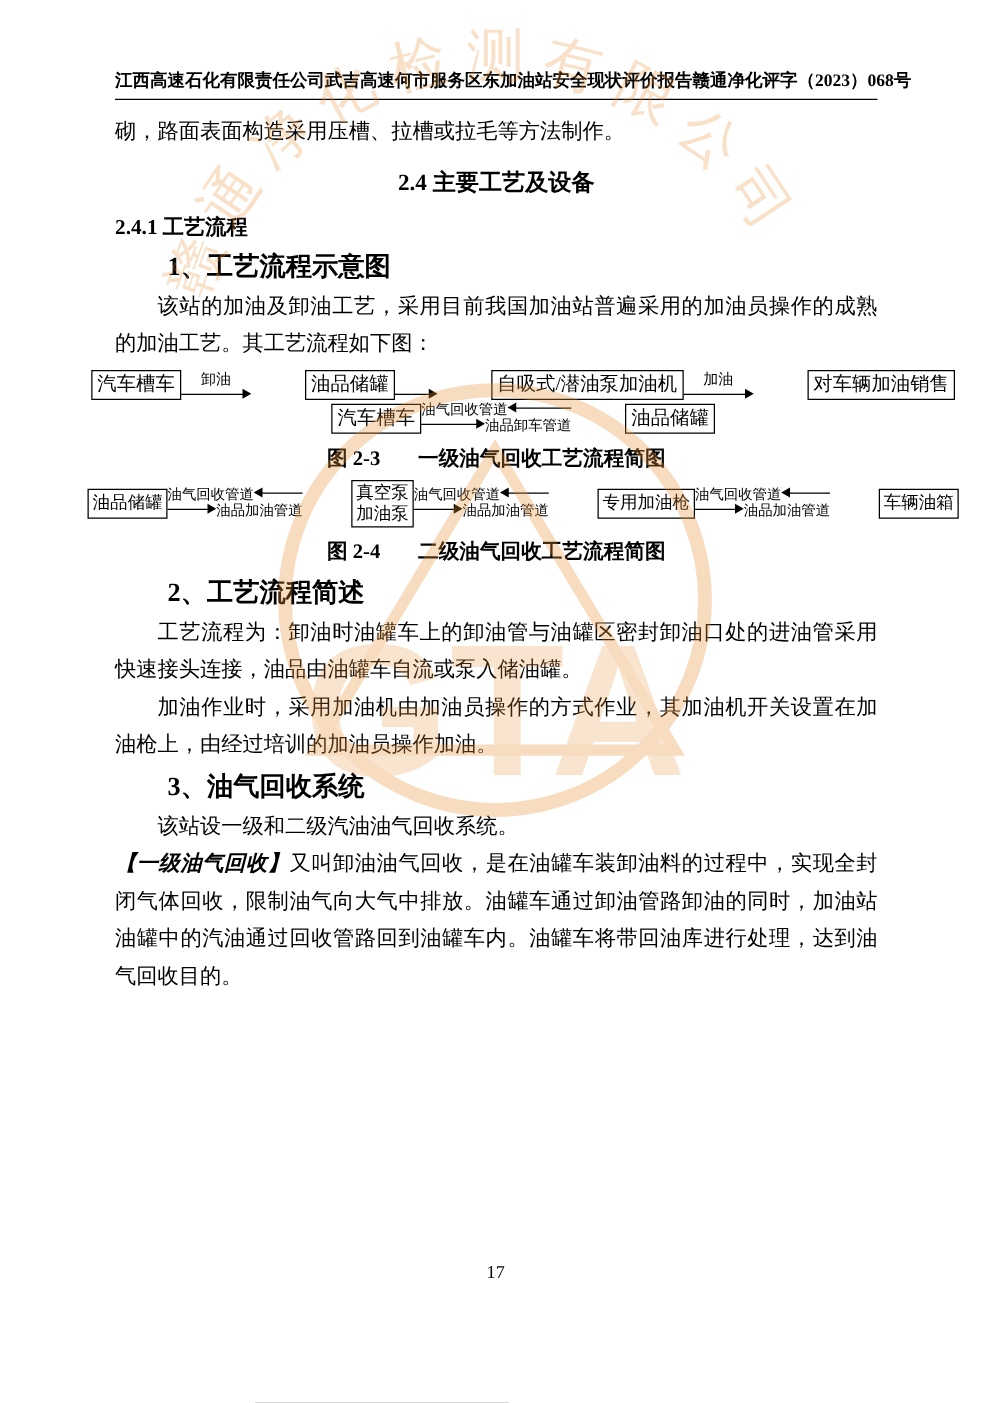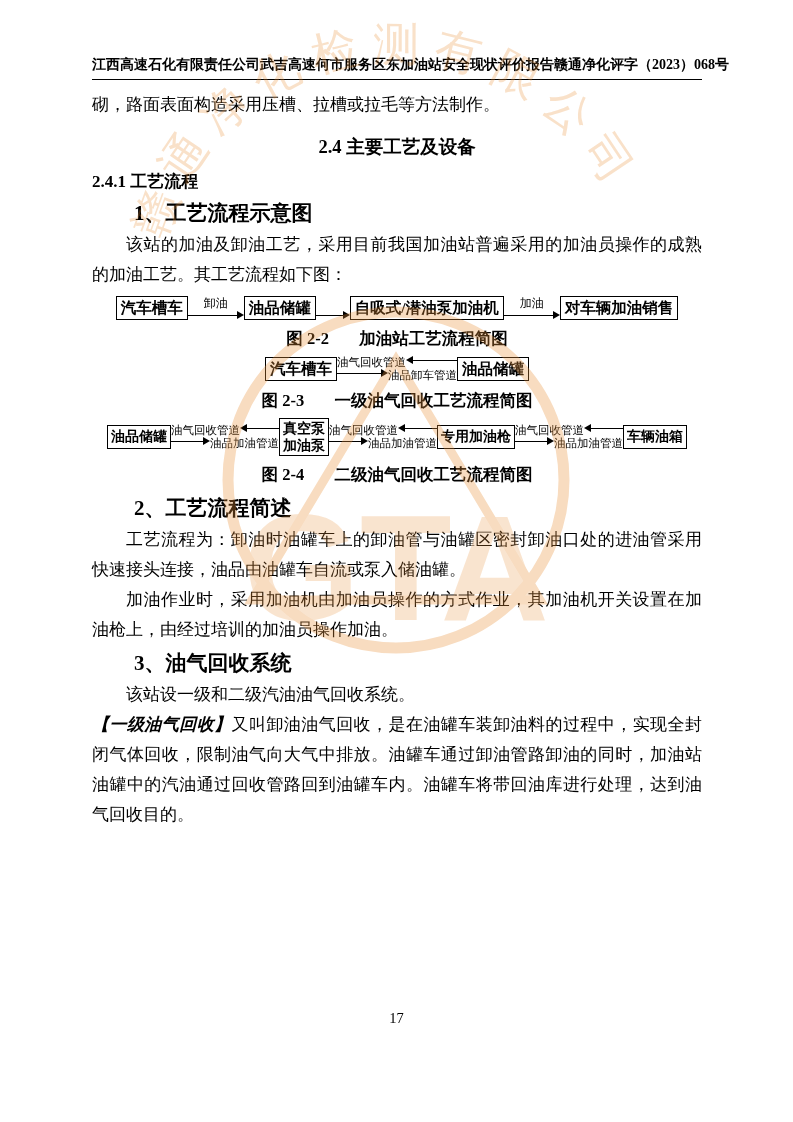--- a/index.html
+++ b/index.html
@@ -77,25 +77,26 @@
   }
   .flowrow {
     display: flex;
     align-items: center;
     justify-content: center;
     flex-wrap: nowrap;
   }
   .fbox {
     border: 1.3px solid #000;
     font-size: 15.5px;
-    font-weight: bold;
+    font-weight: normal;
     padding: 1px 4px;
     white-space: nowrap;
     line-height: 20px;
     background: transparent;
+    margin-left: 43px;
   }
   .fbox.small {
     font-size: 14px;
     padding: 1px 3px;
   }
   .arrow {
     position: relative;
     display: flex;
     flex-direction: column;
     align-items: center;
@@ -249,25 +250,20 @@
           <div class="lbl">&nbsp;</div>
           <div class="line"></div>
         </div>
         <div class="fbox">自吸式/潜油泵加油机</div>
         <div class="arrow">
           <div class="lbl">加油</div>
           <div class="line"></div>
         </div>
         <div class="fbox">对车辆加油销售</div>
       </div>
-      <div class="figcap">
-        <span>图 2-2</span>
-        <span class="gap"></span>
-        <span>加油站工艺流程简图</span>
-      </div>
     </div>
 
     <div class="figwrap" style="margin-top:2px">
       <div class="flowrow">
         <div class="fbox">汽车槽车</div>
         <div style="display:flex;flex-direction:column;min-width:120px;margin:0 0px">
           <div class="arrow2 left">
             <div class="lbl">油气回收管道</div>
             <div class="line"></div>
           </div>

